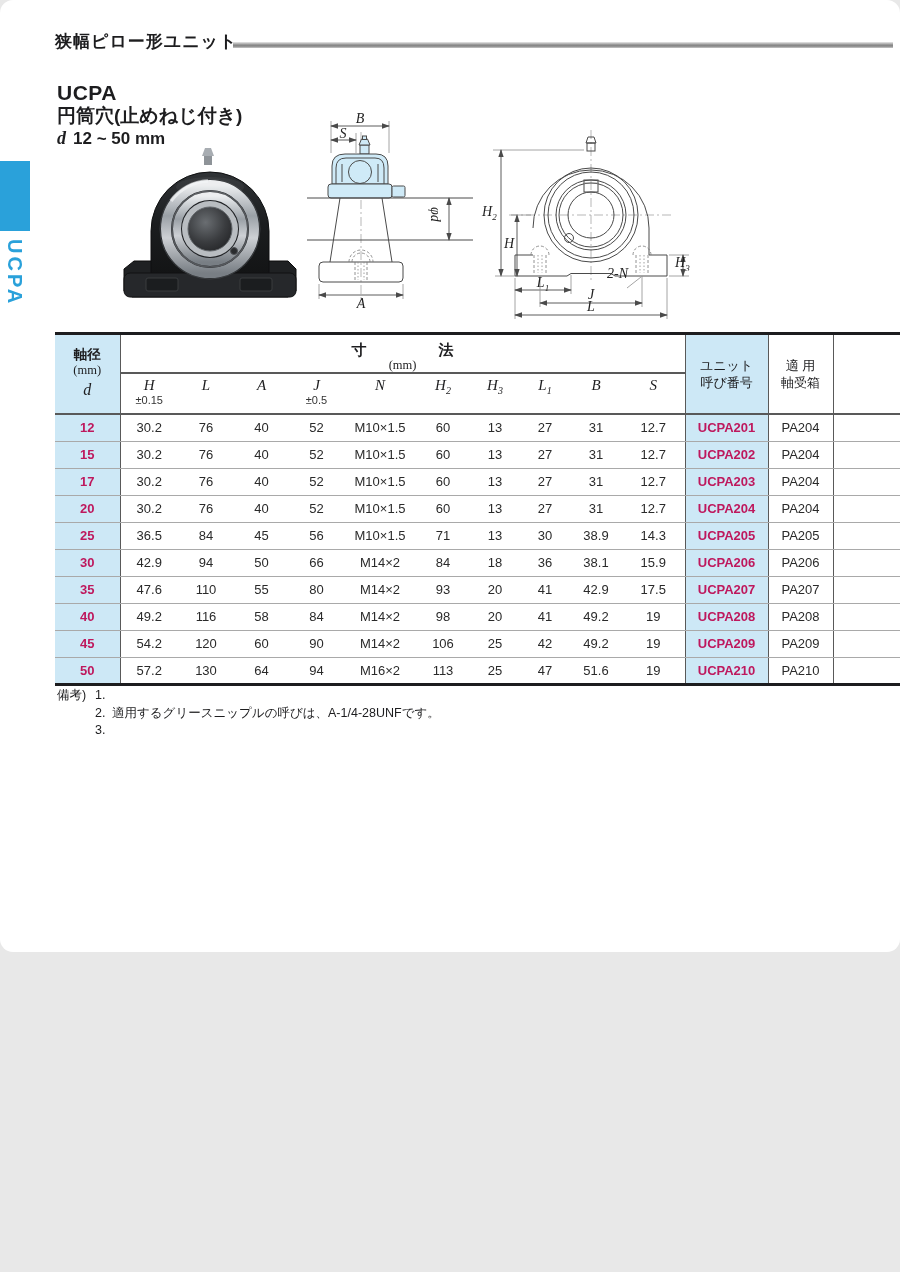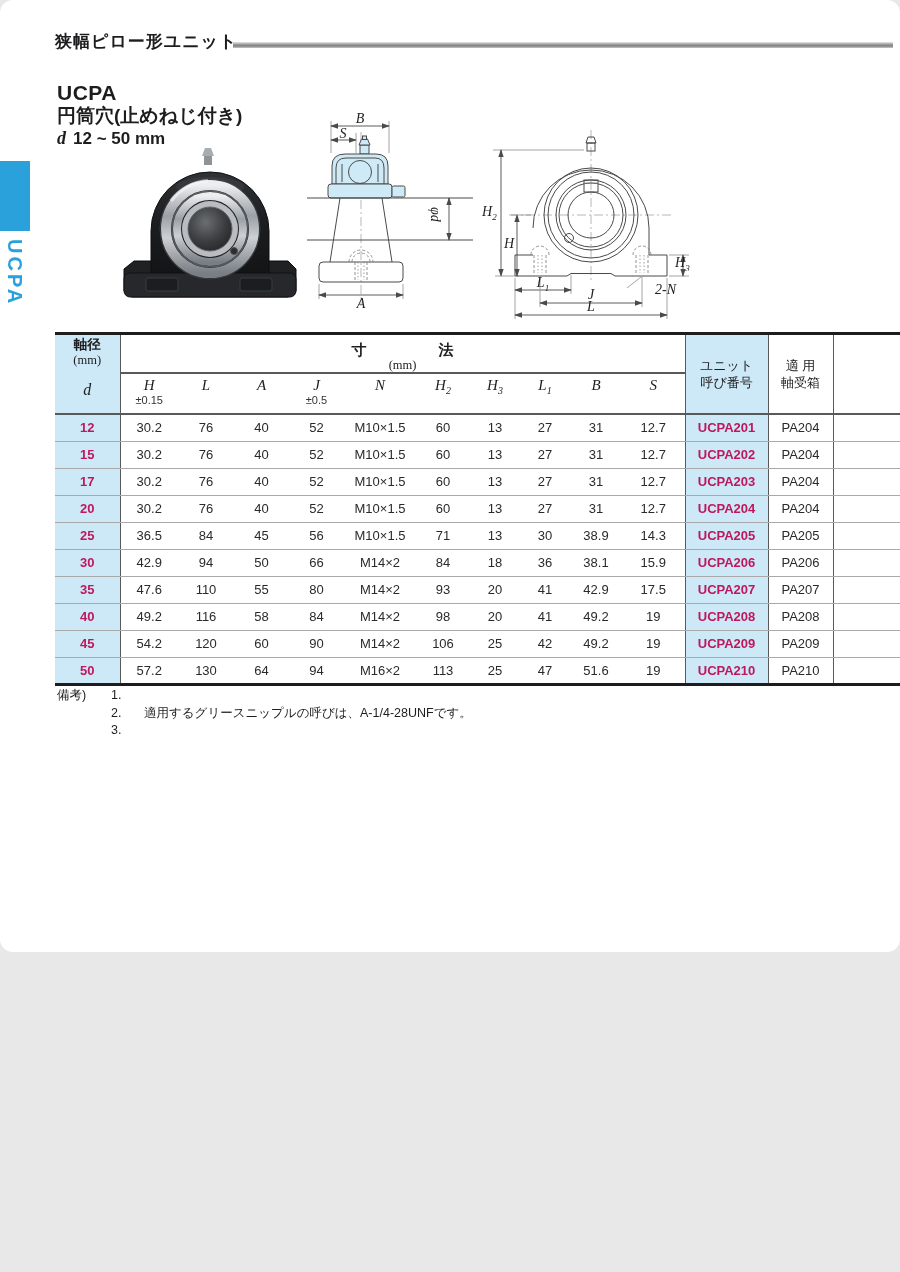--- a/index.html
+++ b/index.html
@@ -42,38 +42,38 @@
 
   
   .spec-table { position:absolute; left:55px; top:332px; width:845px; border-collapse:collapse; table-layout:fixed;
                 border-top:3px solid #1d1d1f; border-bottom:3px solid #1d1d1f; }
   .spec-table th, .spec-table td { padding:0; text-align:center; font-weight:normal; }
   .spec-table thead th { border-bottom:2px solid #595959; vertical-align:top; }
   .blue { background:var(--cell-blue,#cde8f6); }
   .dark-r { border-right:1px solid #595959; }
   .hr1 th { height:38px; }
   .hr2 th { height:36px; }
-  .dstack { display:flex; flex-direction:column; align-items:center; height:72px; padding-top:2px; }
+  .dstack { display:flex; flex-direction:column; align-items:center; height:72px; padding-top:12px; }
   .hd-b { font-size:13.5px; font-weight:bold; line-height:16px; }
   .serif { font-family:"Liberation Serif", serif; font-size:12.5px; line-height:14px; }
   .hd-d { font-family:"Liberation Serif", serif; font-style:italic; font-size:16px; margin-top:auto; margin-bottom:8px; }
   .dimstack { display:flex; flex-direction:column; align-items:center; padding-top:7px; }
   .sunpou { display:flex; justify-content:space-between; width:102px; font-size:15px; font-weight:bold; line-height:16px; }
   .lstack { display:flex; flex-direction:column; align-items:center; padding-top:2px; }
   .letter { font-family:"Liberation Serif", serif; font-style:italic; font-size:15px; line-height:18px; color:#1d1d1f; }
   .letter sub { font-size:10px; font-style:italic; }
   .tol { font-size:11px; line-height:13px; height:13px; color:#333; }
   .mid2 { vertical-align:middle !important; font-size:13px; font-weight:bold; line-height:17px; }
   .spec-table tbody td { height:27px; border-bottom:1px solid #a9a9a9; font-size:13px; color:#2a2a2a; }
   .spec-table tbody tr:last-child td { border-bottom:none; }
   .spec-table td.bold { font-weight:bold; color:#be185d; }
 
   
   .notes { position:absolute; left:57px; top:687px; width:830px; font-size:12.5px; line-height:17.5px; color:#1d1d1f; }
-  .note-row { display:flex;gap:16px; }
+  .note-row { display:flex; }
   .notes-label { width:38px; flex:none; }
   .note-indent { width:38px; flex:none; }
   .note-num { width:17px; flex:none; }
   .note-b { font-weight:bold; }
   .note-cont { padding-left:17px; }
 
   .page-number { position:absolute; left:44px; top:1214px; font-size:17.5px; color:#111; }
 </style>
 </head>
 <body>
@@ -216,21 +216,21 @@
       <line class="thin" x1="186" y1="148" x2="186" y2="189"></line>
       <line class="dim" x1="34" y1="185" x2="186" y2="185" marker-start="url(#ar)" marker-end="url(#ar)"></line>
       <line class="thin" x1="146" y1="158" x2="160" y2="147"></line>
     </svg>
     <span class="dlabel" style="left:1px; top:74px;"><span>H</span><sub>2</sub></span>
     <span class="dlabel" style="left:23px; top:106px;"><span>H</span></span>
     <span class="dlabel" style="left:194px; top:125px;"><span>H</span><sub>3</sub></span>
     <span class="dlabel ctr" style="left:62px; top:145px;"><span>L</span><sub>1</sub></span>
     <span class="dlabel ctr" style="left:110px; top:157px;"><span>J</span></span>
     <span class="dlabel ctr" style="left:110px; top:169px;"><span>L</span></span>
-    <span class="dlabel" style="left:126px; top:152px;margin-left:48px;"><span>2-N</span></span>
+    <span class="dlabel" style="left:126px; top:136px;"><span>2-N</span></span>
   </div>
 
   <table class="spec-table">
     <colgroup>
       <col style="width:65px">
         <col style="width:58px">
         <col style="width:56px">
         <col style="width:55px">
       <col style="width:55px">
         <col style="width:72px">

